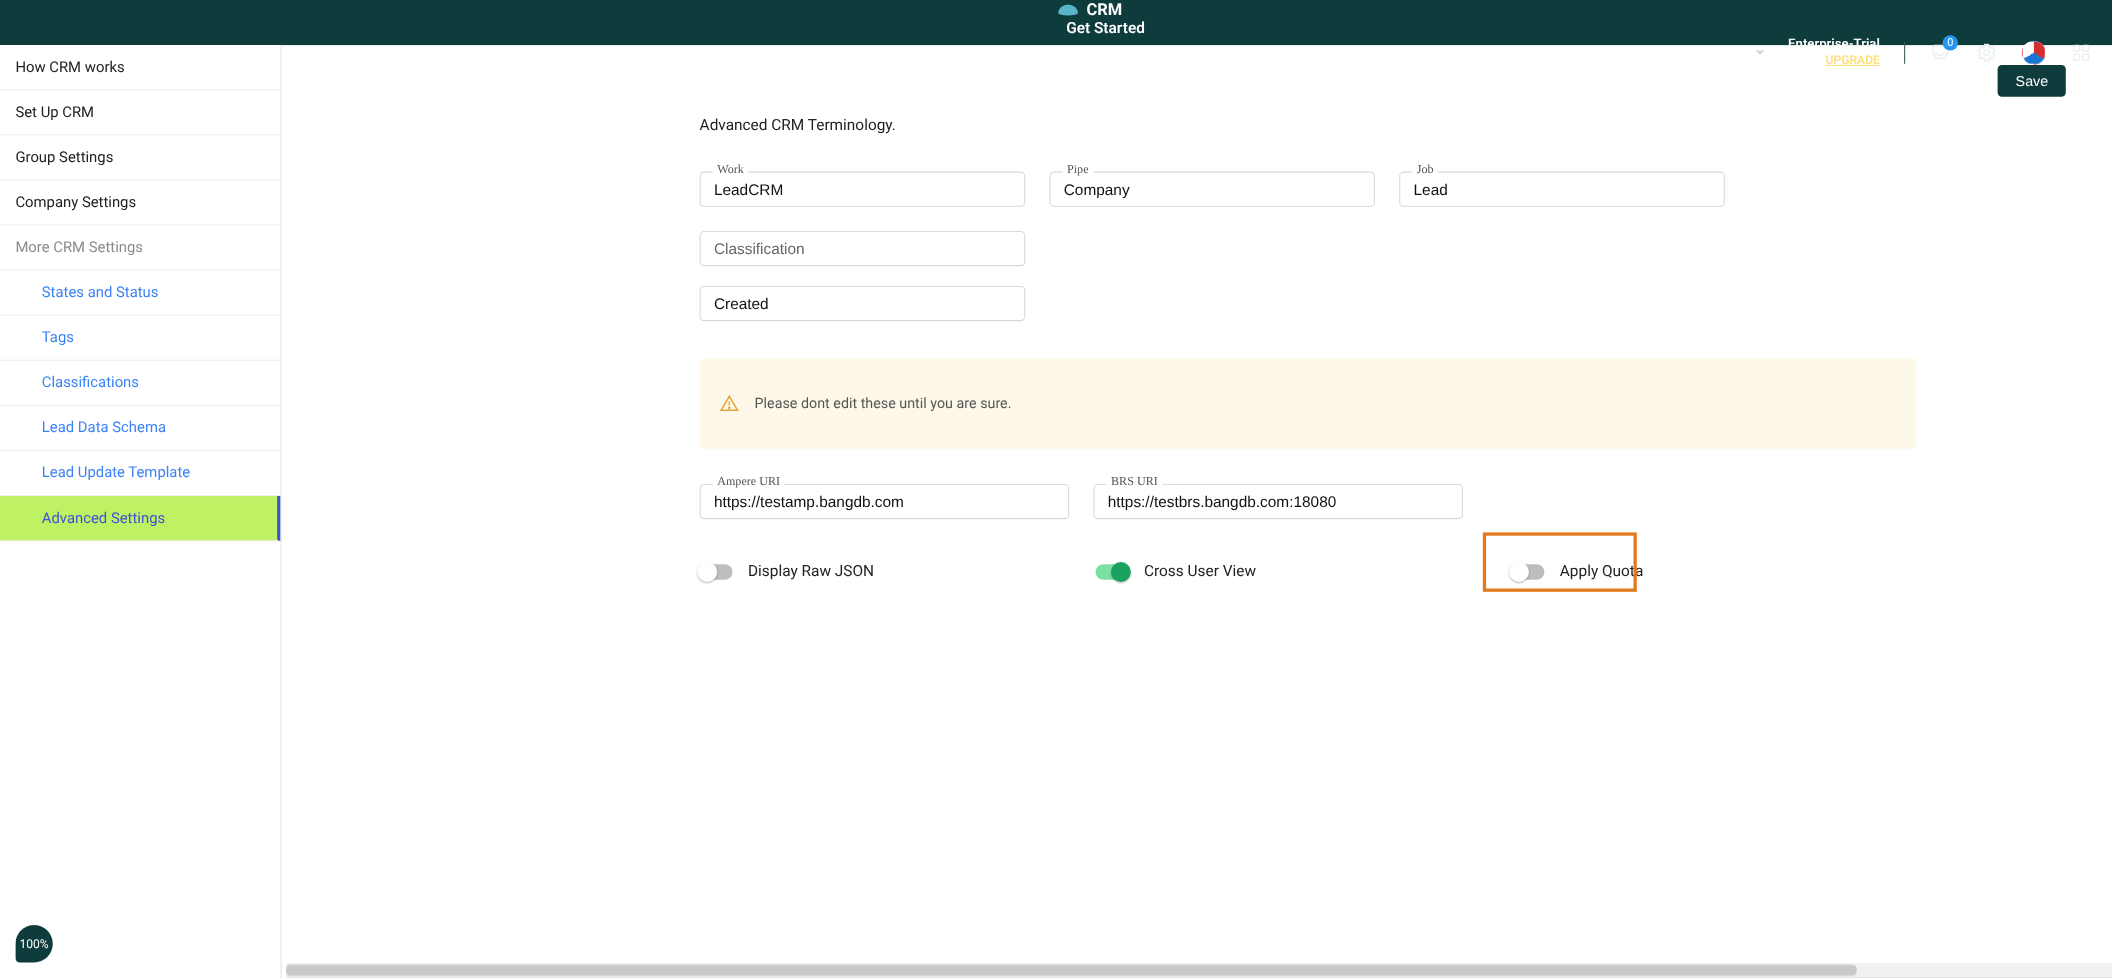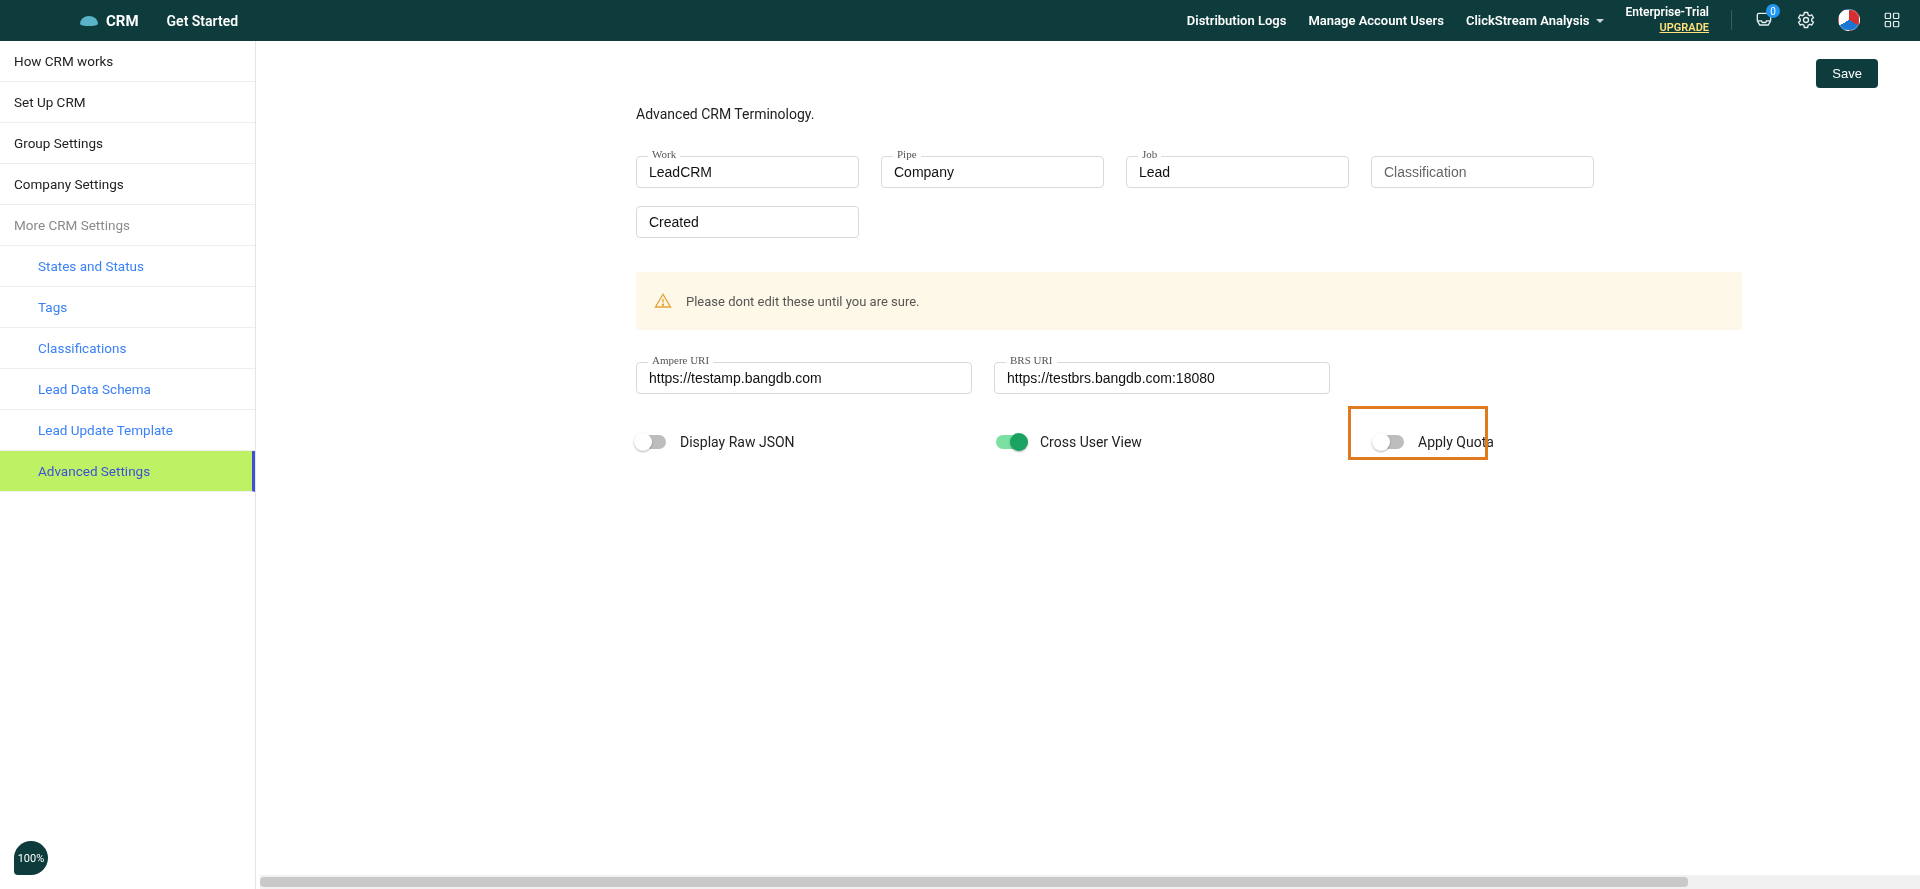--- a/index.html
+++ b/index.html
@@ -1,18 +1,18 @@
 <!DOCTYPE html>
 <html><head>
 <meta charset="utf-8">
 <style>
   * { box-sizing: border-box; }
   html, body { margin:0; padding:0; height:100%; font-family: -apple-system, BlinkMacSystemFont, "Segoe UI", Roboto, Arial, sans-serif; font-size:14px; color:#111; background:#fff; }
   
-  .topbar { height:41px; background:#0e3b3b; color:#fff; display:flex; align-items:center; padding:0 18px 0 80px; }
+  .topbar { height:41px; background:#0e3b3b; color:#fff; display:flex; align-items:center; padding:0 18px 0 80px;flex-direction:column; }
   .brand { display:flex; align-items:center; gap:8px; font-weight:600; }
   .brand-icon { width:18px; height:10px; background:#59b3c9; border-radius:50% 50% 50% 50% / 80% 80% 20% 20%; display:inline-block;}
   .brand-text { font-size:15px; font-weight:700;}
   .getstarted { margin-left:28px; font-size:14px; font-weight:600; }
   .top-right { margin-left:auto; display:flex; align-items:center; gap:22px; }
   .nav-link { font-size:13px; font-weight:600; cursor:pointer; }
   .nav-link.chev::after{ content:""; display:inline-block; margin-left:6px; border:4px solid transparent; border-top-color:#cfd8d8; transform:translateY(2px);}
   .trial { text-align:right; line-height:1.1;}
   .trial .t1{font-size:12px; font-weight:600;}
   .trial .t2 a{ color:#ffe07a; text-decoration:underline; font-size:11px; font-weight:600;}
@@ -31,24 +31,24 @@
   .content{ flex:1; overflow:auto; padding:0; position:relative;}
   .save-row{ display:flex; justify-content:flex-end; padding:18px 42px 0 0;}
   .save-btn{ background:#0e3b3b; color:#fff; border:none; border-radius:4px; padding:7px 16px; font-size:13px; cursor:pointer;}
   .inner{ padding:18px 64px 0 380px; max-width:1550px;}
   .title-line{ font-size:14px; color:#222; margin-bottom:34px;}
   .grid1{ display:flex; gap:22px; flex-wrap:wrap;}
   .field{ position:relative; }
   .field .lbl{ position:absolute; top:-8px; left:12px; background:#fff; padding:0 4px; font-size:11px; color:#555;font-family:Liberation Serif, serif;}
   .field input{ height:32px; border:1px solid #d9d9d9; border-radius:4px; padding:0 12px; font-size:14px; outline:none; color:#111;}
   .field input::placeholder{ color:#666;}
-  .w250 input{ width:223px;padding-left:12px;} 
+  .w250 input{ width:296px;padding-left:12px;} 
   .w340 input{ width:336px;}
   .row2{ margin-top:18px;}
-  .warn{ margin-top:34px; background:#fdf8e7; border-radius:4px; padding:20px 18px; display:flex; align-items:center; gap:14px; font-size:13px; color:#555;}
+  .warn{ margin-top:34px; background:#fdf8e7; border-radius:4px; padding:32px 18px; display:flex; align-items:center; gap:14px; font-size:13px; color:#555;}
   .warn-ico{ width:18px; height:18px; }
   .uri-row{ margin-top:32px; display:flex; gap:22px;}
   .toggles{ margin-top:26px; display:flex; align-items:center; gap:0; }
   .tg{ display:flex; align-items:center; gap:14px; width:360px;}
   .switch{ width:30px; height:14px; border-radius:10px; position:relative; cursor:pointer;}
   .switch.off{ background:#bdbdbd;}
   .switch.on{ background:#7ce0a3;}
   .knob{ position:absolute; top:-2px; width:18px; height:18px; border-radius:50%; background:#808080; box-shadow:0 1px 2px rgba(0,0,0,.3);}
   .switch.off .knob{ left:-2px; background:#fff;}
   .switch.on .knob{ right:-2px; background:#1aa260;}

